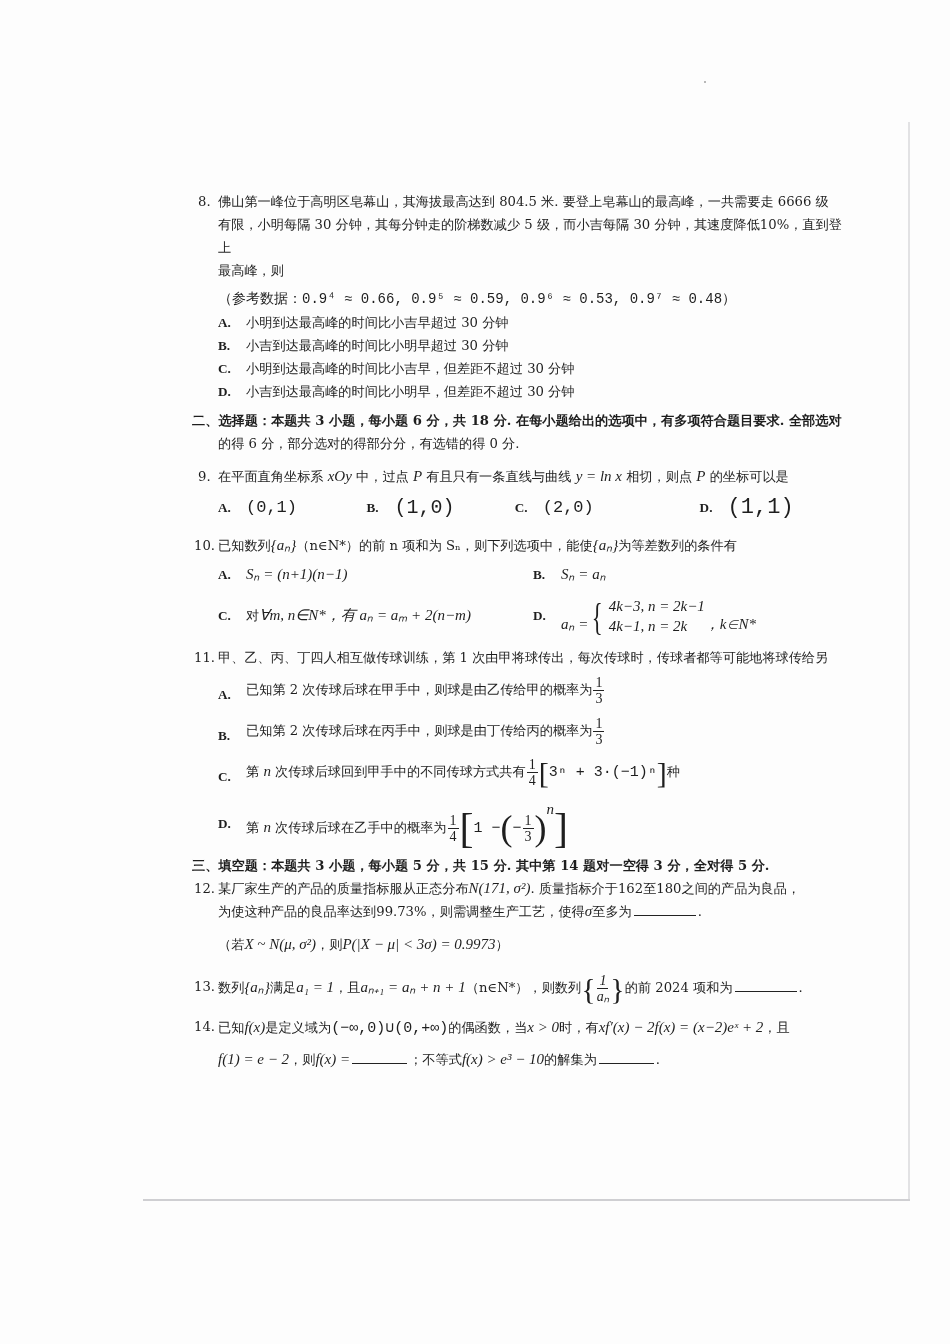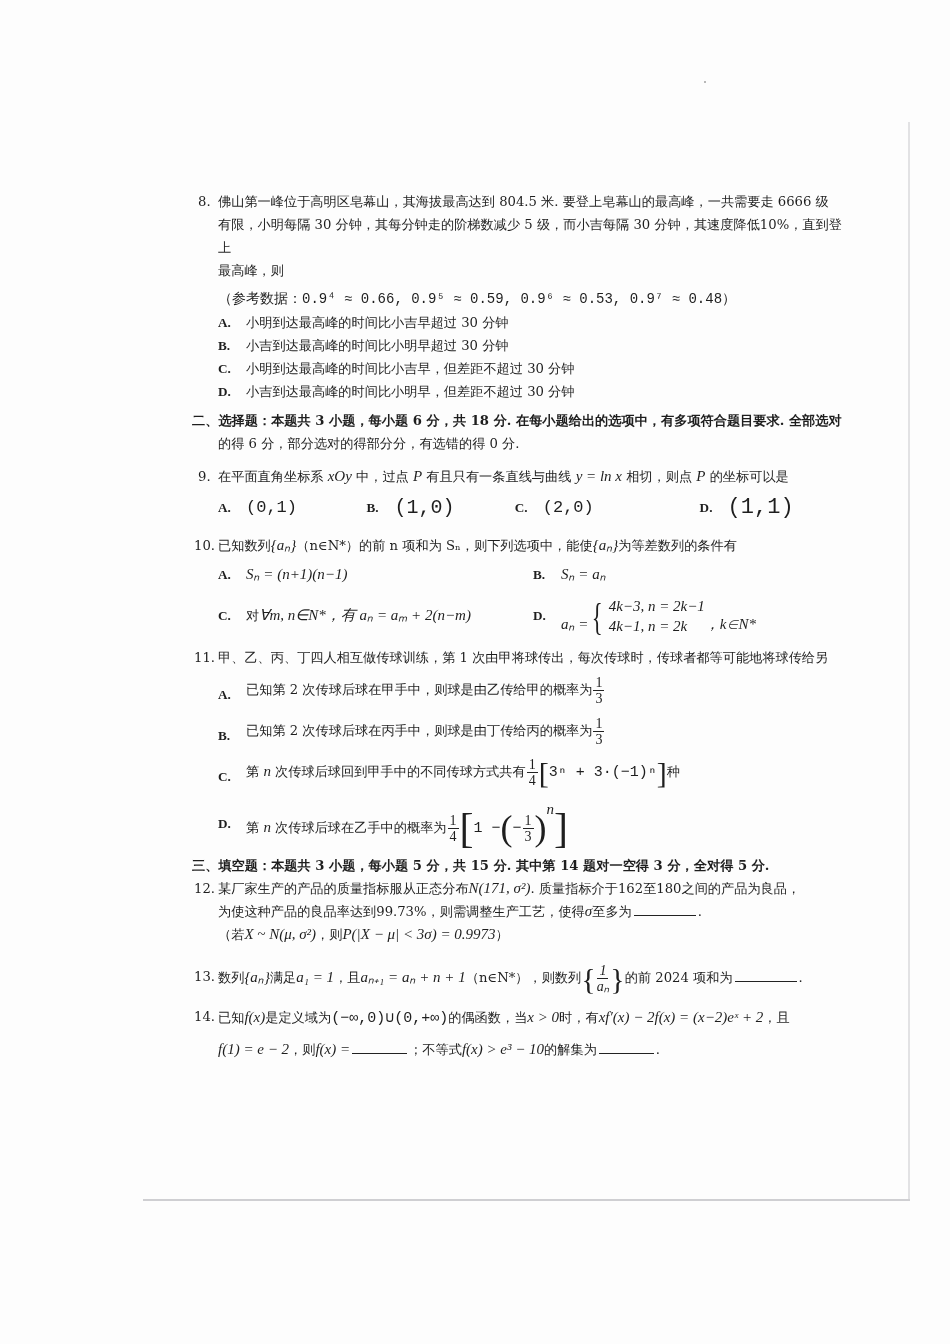--- a/index.html
+++ b/index.html
@@ -155,21 +155,21 @@
   <div class="gap-m"></div>
 
   <div class="section-head" style="margin-left:-6px">
     <span>三、填空题：</span><span class="body">本题共 3 小题，每小题 5 分，共 15 分. 其中第 14 题对一空得 3 分，全对得 5 分.</span>
   </div>
 
   <div class="q">
     <span class="qnum" style="left:-4px">12.</span>
     <div><span>某厂家生产的产品的质量指标服从正态分布</span><span class="math">N(171, σ²)</span><span>. 质量指标介于162至180之间的产品为良品，</span></div>
     <div style="margin-top:0"><span>为使这种产品的良品率达到99.73%，则需调整生产工艺，使得</span><span class="math">σ</span><span>至多为</span><span class="blank"></span><span>.</span></div>
-    <div style="margin-top:0"><span>（若</span><span class="math">X ~ N(μ, σ²)</span><span>，则</span><span class="math">P(|X − μ| &lt; 3σ) = 0.9973</span><span>）</span></div>
+    <div style="margin-top:10px"><span>（若</span><span class="math">X ~ N(μ, σ²)</span><span>，则</span><span class="math">P(|X − μ| &lt; 3σ) = 0.9973</span><span>）</span></div>
   </div>
 
   <div class="gap-l"></div>
 
   <div class="q" style="line-height:34px">
     <span class="qnum" style="left:-4px">13.</span>
     <span>数列</span><span class="math">{aₙ}</span><span>满足</span><span class="math">a₁ = 1</span><span>，且</span><span class="math">aₙ₊₁ = aₙ + n + 1</span><span>（n∈N*），则数列</span><span class="bigbr">{</span><span class="frac" style="font-style:italic">
         <span class="num">1</span>
         <span>aₙ</span>
       </span><span class="bigbr">}</span><span>的前 2024 项和为</span><span class="blank"></span><span>.</span>

